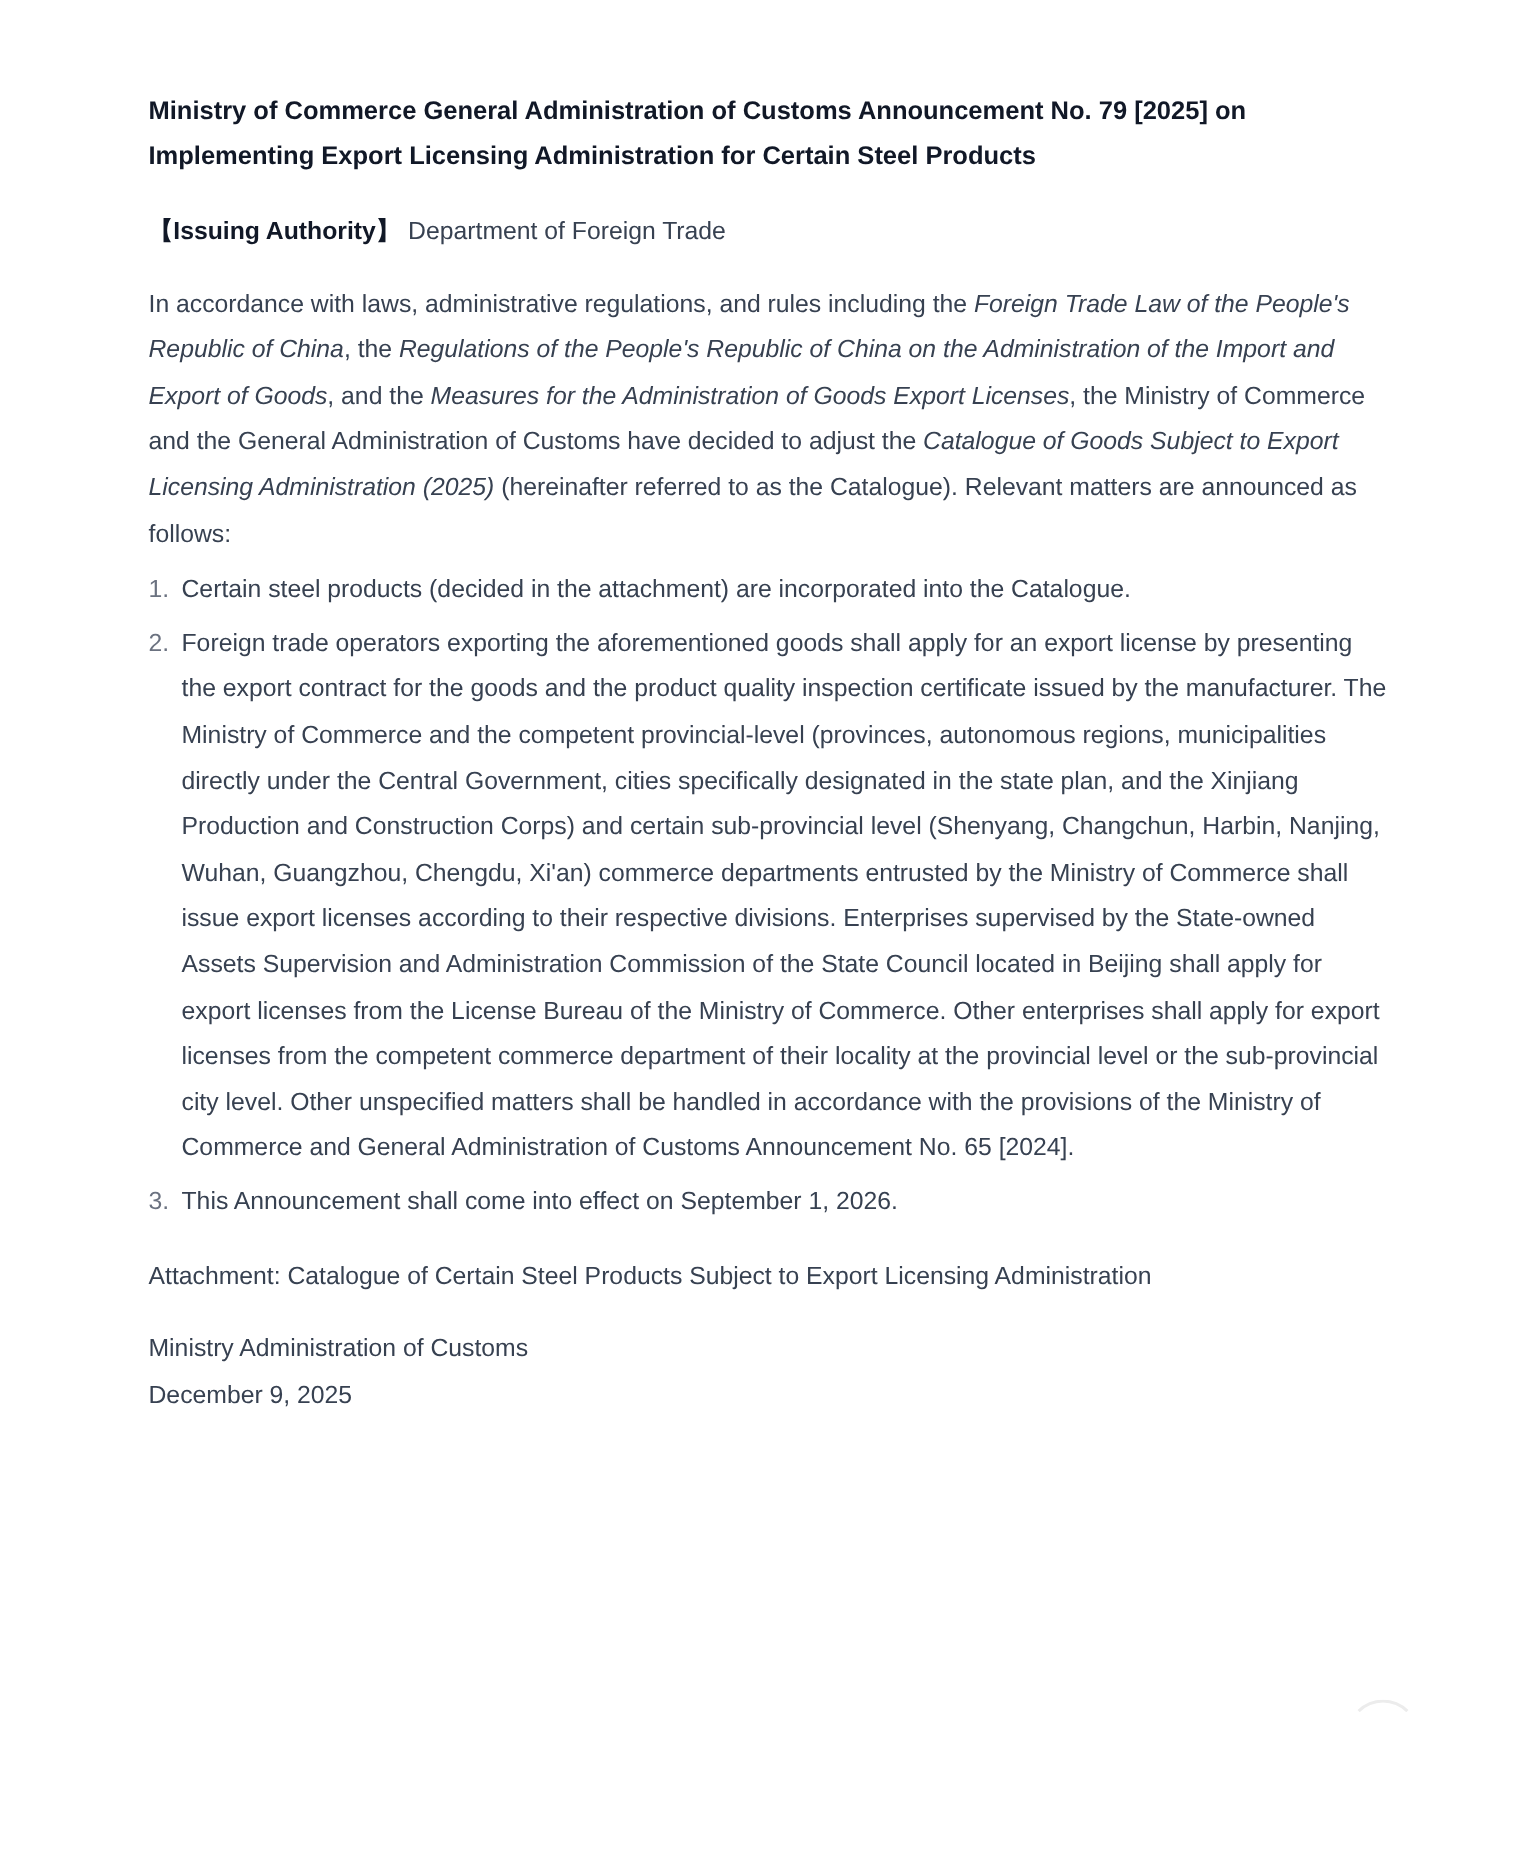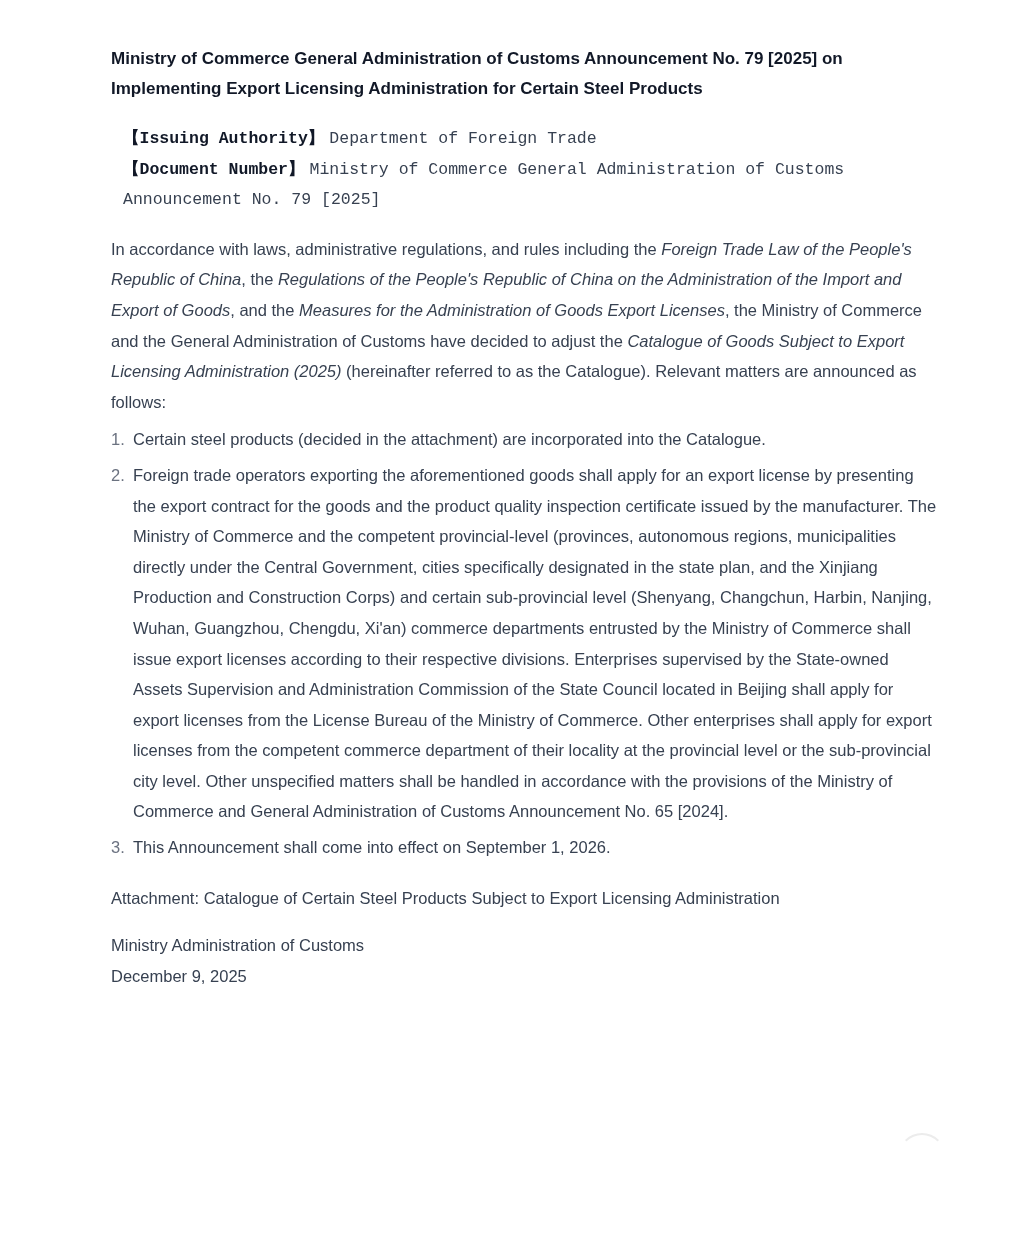--- a/index.html
+++ b/index.html
@@ -10,37 +10,36 @@
   body {
     width: 1021px;
     height: 1250px;
     position: relative;
     font-family: "Liberation Sans", "DejaVu Sans", sans-serif;
     color: #374151;
     overflow: hidden;
   }
   .doc {
     position: absolute;
-    left: 111px;
+    left: 99px;
     top: 0;
     width: 827px;
-    padding-top: 44px;
+    padding-top: 59px;
     font-size: 16.5px;
     line-height: 30.6px;
   }
   h1.doc-title {
     margin: 0 0 20px 0;
     font-size: 17px;
     line-height: 30px;
     font-weight: 700;
     color: #111827;
   }
   .meta-block {
-    margin: 0 0 18px 12px;
-    font-family: Liberation Mono, monospace;
+    margin: 0 0 18px 0;
   }
   .meta-line {
     margin: 0;
   }
   .meta-line strong {
     color: #111827;
     font-weight: 700;
   }
   .meta-value {
     margin-left: 5px;
@@ -92,21 +91,20 @@
 </style>
 </head>
 <body>
 
 <main class="doc">
 
   <h1 class="doc-title">Ministry of Commerce General Administration of Customs Announcement No. 79 [2025] on Implementing Export Licensing Administration for Certain Steel Products</h1>
 
   <section class="meta-block">
     <p class="meta-line"><strong>【Issuing Authority】</strong><span class="meta-value">Department of Foreign Trade</span></p>
-    <p class="meta-line"><strong>【Document Number】</strong><span class="meta-value">Ministry of Commerce General Administration of Customs Announcement No. 79 [2025]</span></p>
   </section>
 
   <p class="intro"><span>In accordance with laws, administrative regulations, and rules including the </span><em>Foreign Trade Law of the People's Republic of China</em><span>, the </span><em>Regulations of the People's Republic of China on the Administration of the Import and Export of Goods</em><span>, and the </span><em>Measures for the Administration of Goods Export Licenses</em><span>, the Ministry of Commerce and the General Administration of Customs have decided to adjust the </span><em>Catalogue of Goods Subject to Export Licensing Administration (2025)</em><span> (hereinafter referred to as the Catalogue). Relevant matters are announced as follows:</span></p>
 
   <div class="num-list">
     <div class="num-item">
       <span class="num-marker">1.</span>
       <div class="num-text">Certain steel products (decided in the attachment) are incorporated into the Catalogue.</div>
     </div>
     <div class="num-item">

